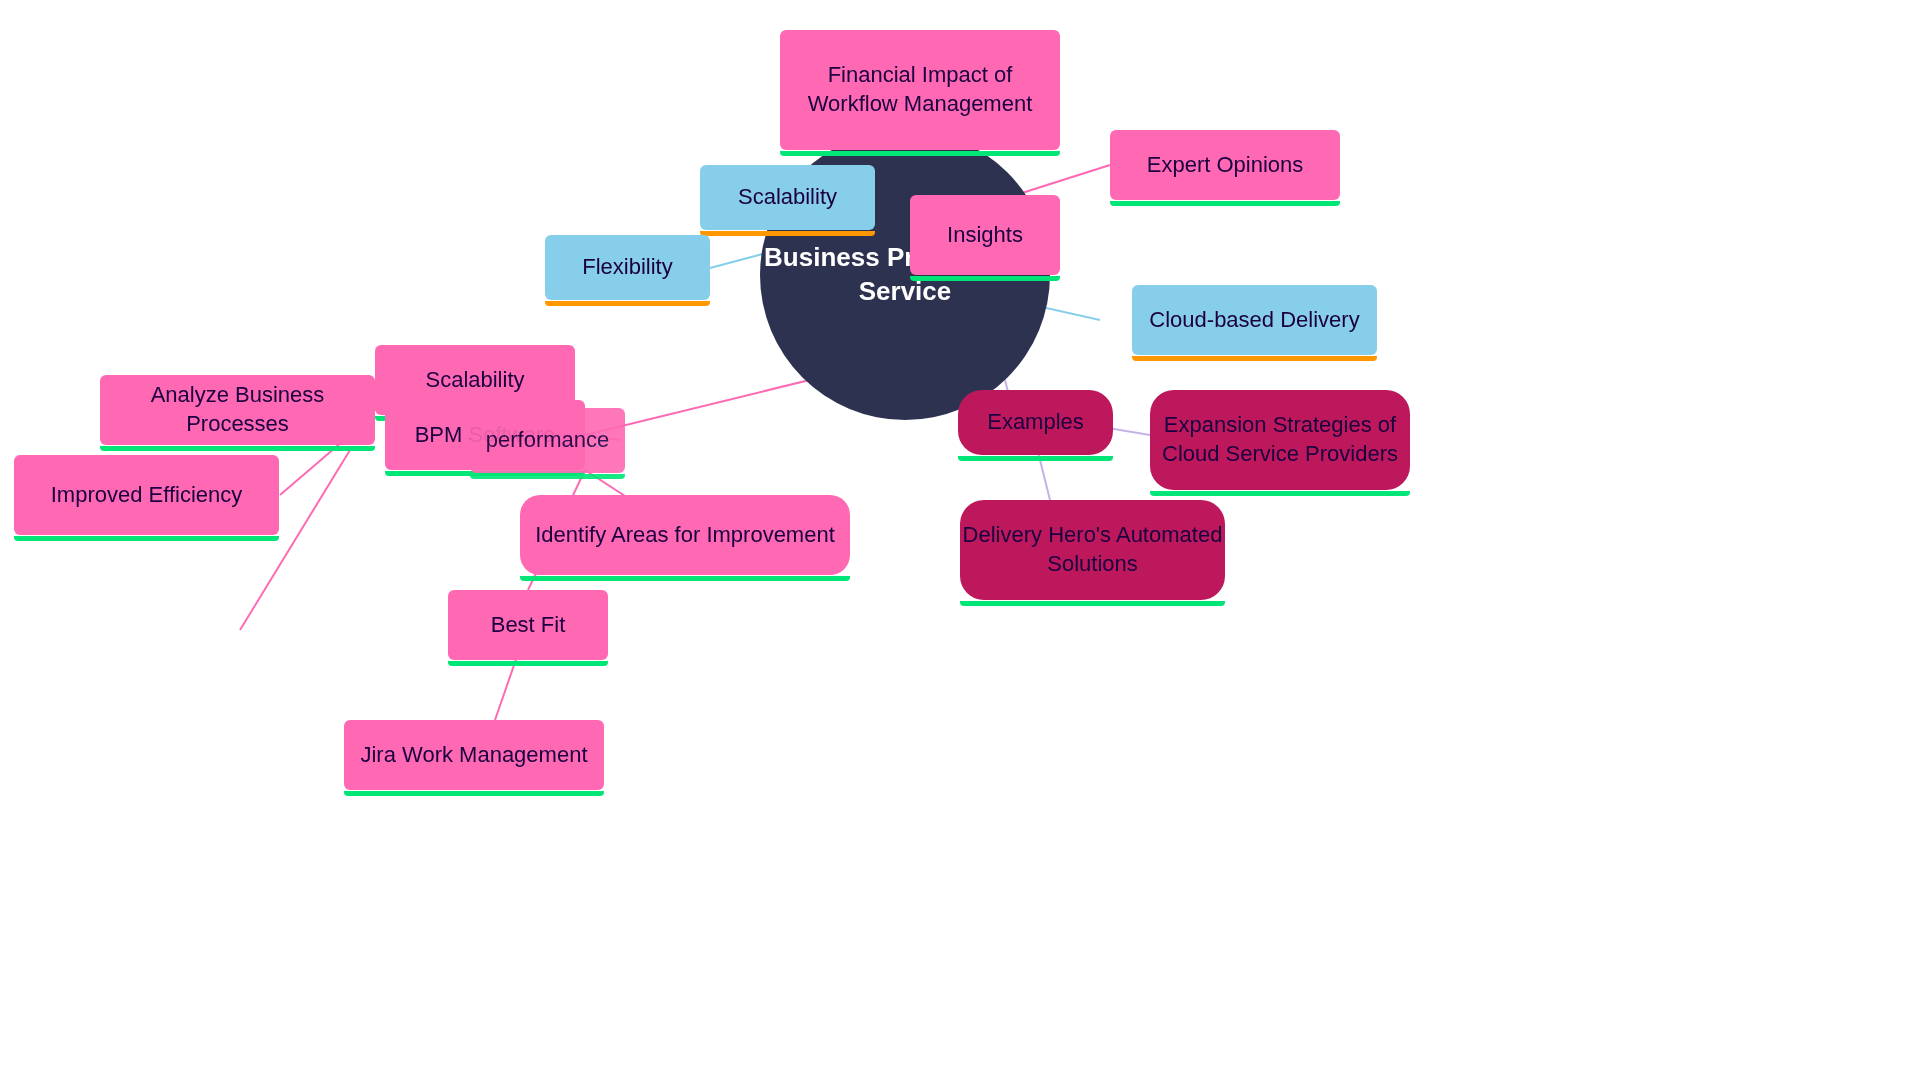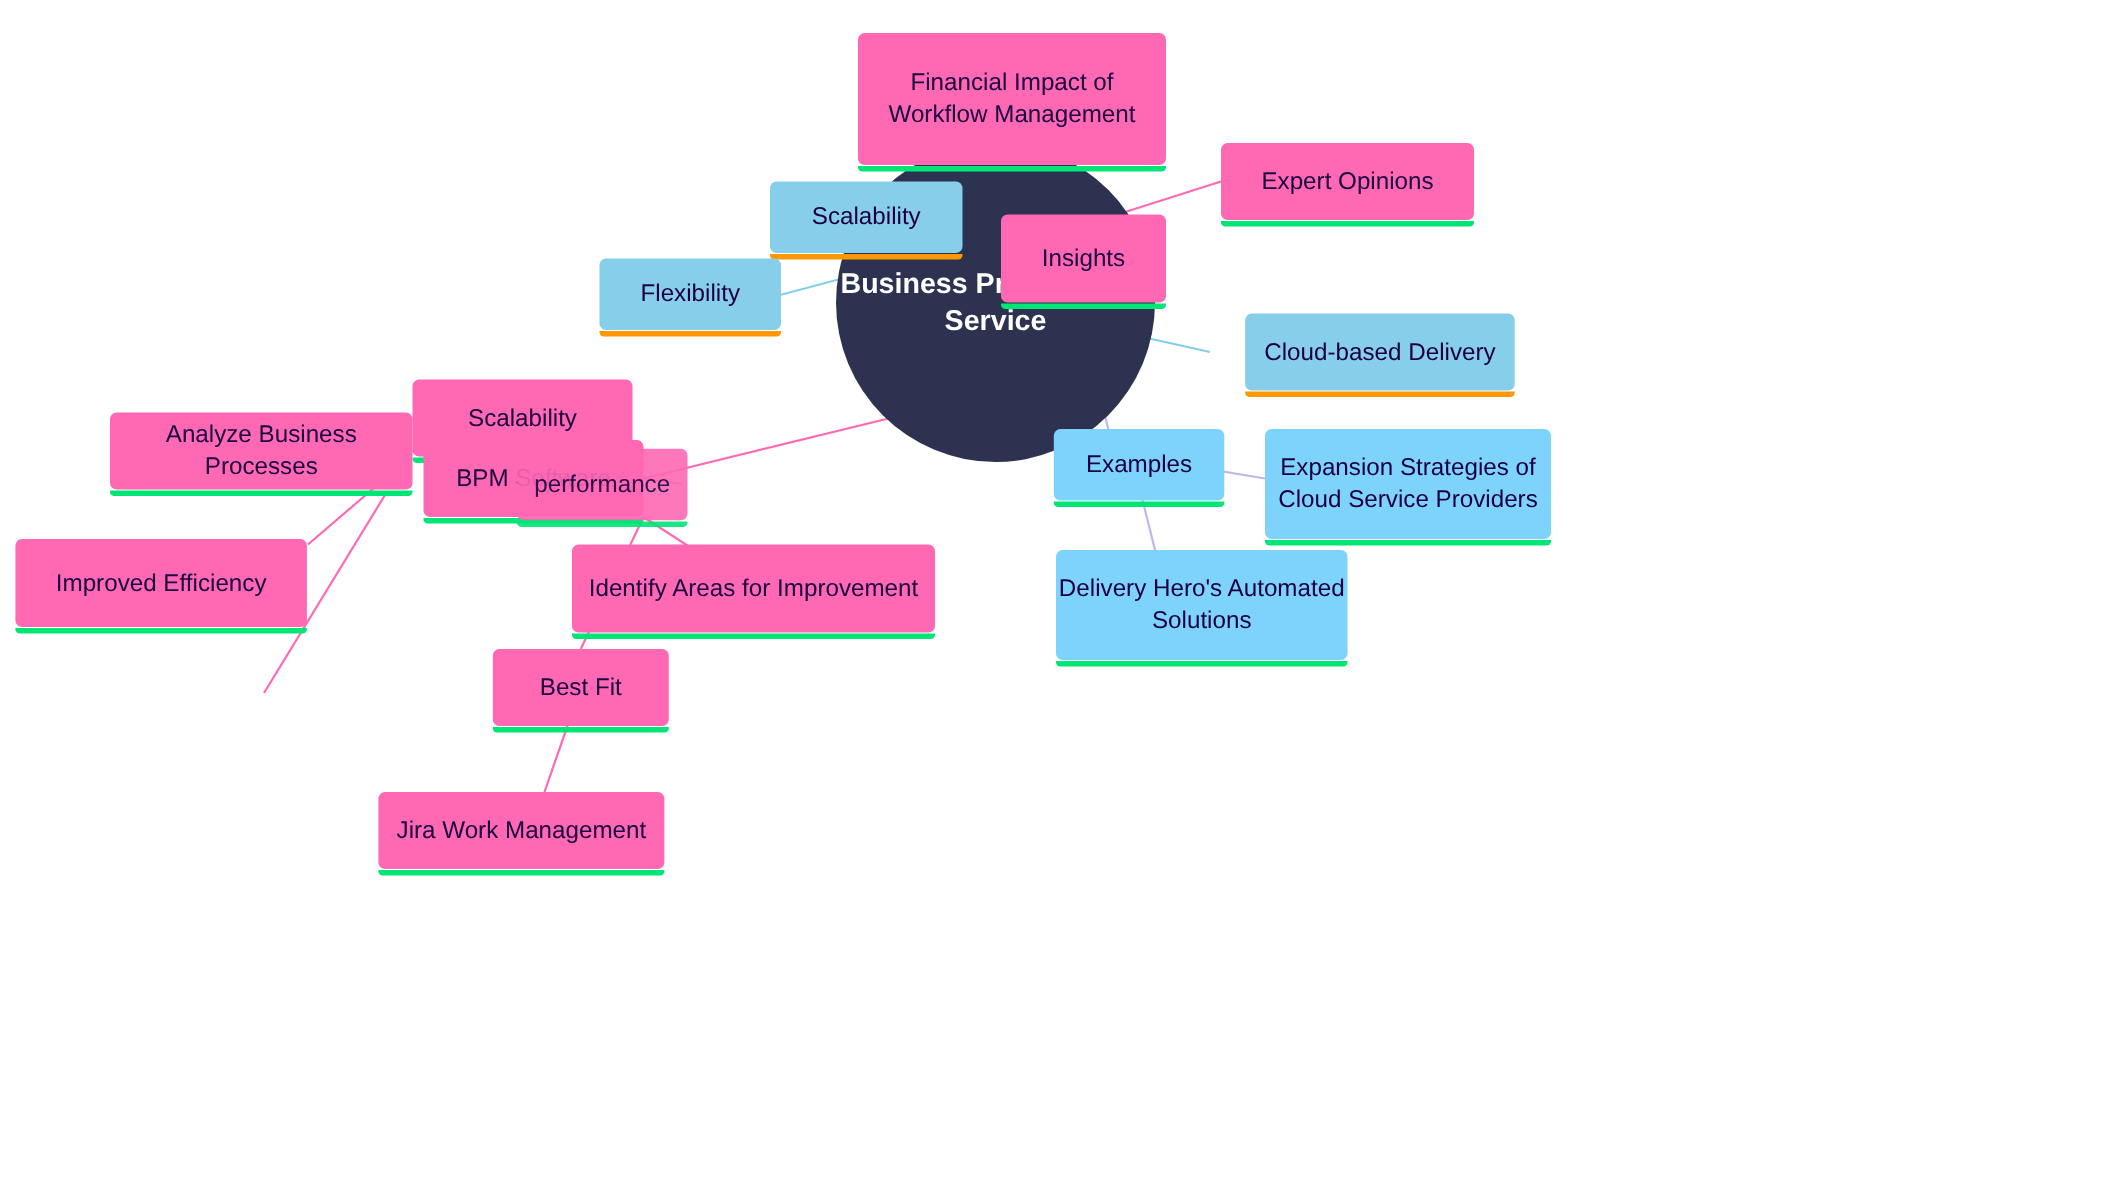--- a/index.html
+++ b/index.html
@@ -79,22 +79,23 @@
       content: '';
       position: absolute;
       bottom: -6px;
       left: 0; right: 0;
       height: 5px;
       background: #ff9800;
       border-radius: 0 0 4px 4px;
     }
 
     .node-purple {
-      background: #7dd3fc;
+      background: #be185d;
       color: #1a0040;
+      border-radius: 24px;
     }
     .node-purple::after {
       content: '';
       position: absolute;
       bottom: -6px;
       left: 0; right: 0;
       height: 5px;
       background: #00e676;
       border-radius: 0 0 4px 4px;
     }
@@ -105,23 +106,23 @@
     #node-insights { left: 910px; top: 195px; width: 150px; height: 80px; }
     #node-scalability { left: 700px; top: 165px; width: 175px; height: 65px; }
     #node-flexibility { left: 545px; top: 235px; width: 165px; height: 65px; }
     #node-cloud { left: 1132px; top: 285px; width: 245px; height: 70px; }
     #node-examples { left: 958px; top: 390px; width: 155px; height: 65px; }
     #node-expansion { left: 1150px; top: 390px; width: 260px; height: 100px; }
     #node-delivery { left: 960px; top: 500px; width: 265px; height: 100px; }
     #node-productivity { left: 375px; top: 345px; width: 200px; height: 70px; }
     #node-bpm { left: 385px; top: 400px; width: 200px; height: 70px; }
     #node-analyze { left: 100px; top: 375px; width: 275px; height: 70px; }
-    #node-improved { left: 14px; top: 455px; width: 265px; height: 80px; margin-top: 35px; }
+    #node-improved { left: 14px; top: 455px; width: 265px; height: 80px; }
     #node-understand { left: 100px; top: 590px; width: 285px; height: 80px; }
-    #node-identify { left: 520px; top: 495px; width: 330px; height: 80px; }
+    #node-identify { left: 520px; top: 495px; width: 330px; height: 80px; border-radius: 20px; }
     #node-bestfit { left: 448px; top: 590px; width: 160px; height: 70px; }
     #node-jira { left: 344px; top: 720px; width: 260px; height: 70px; }
     #node-performance2 { left: 460px; top: 400px; width: 185px; height: 70px; }
   </style>
 </head>
 <body>
 
 <div id="mind-map-container">
 
   <svg id="connections" xmlns="http://www.w3.org/2000/svg">

